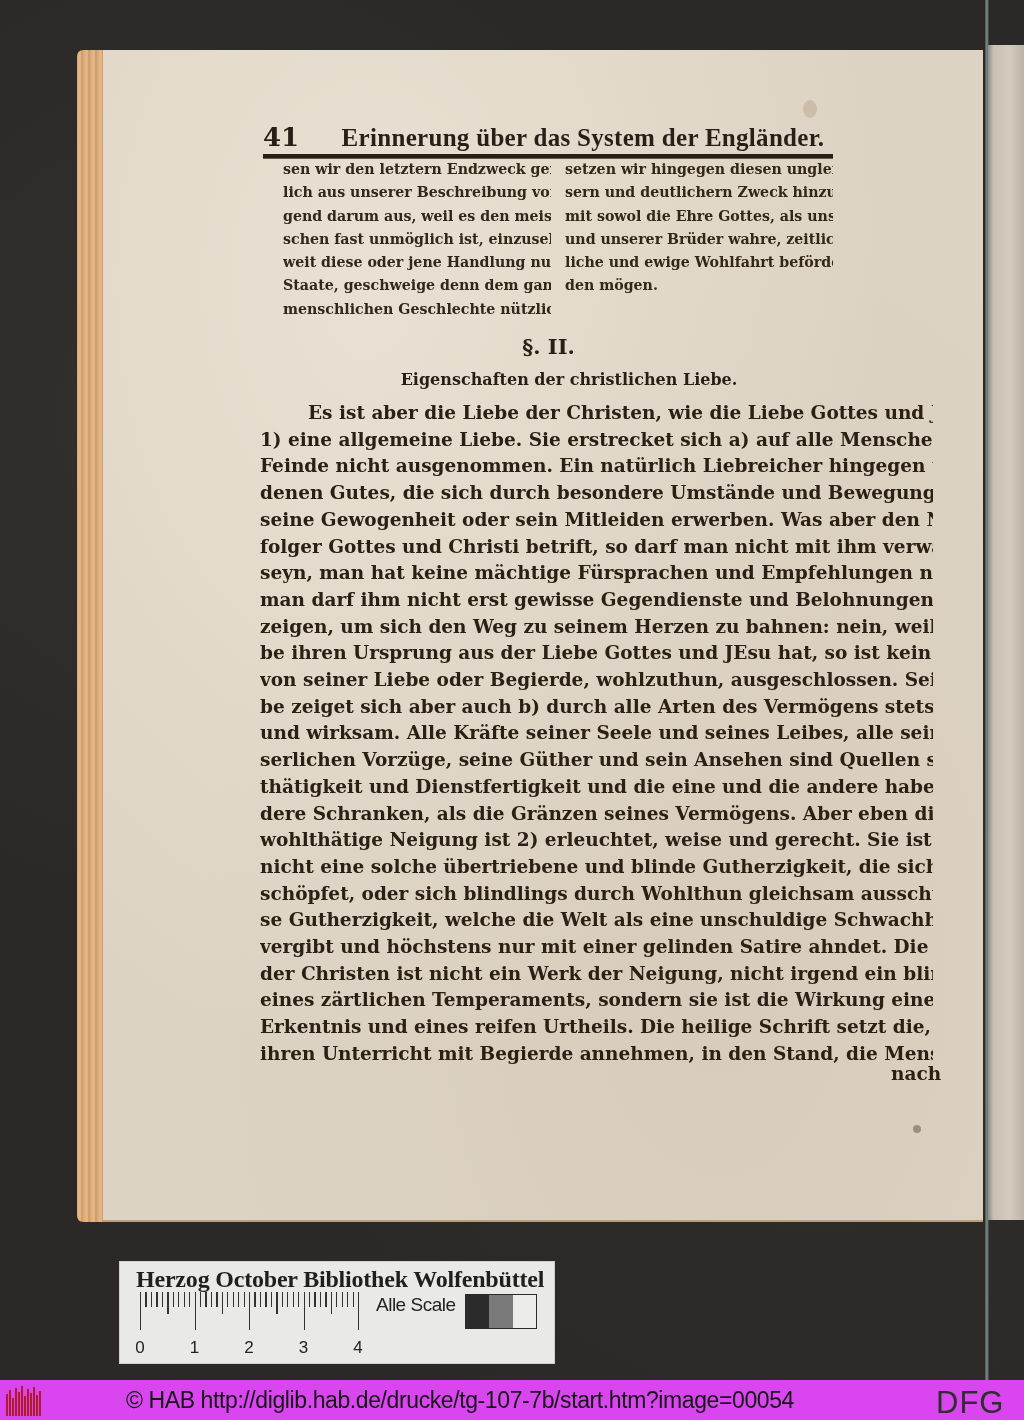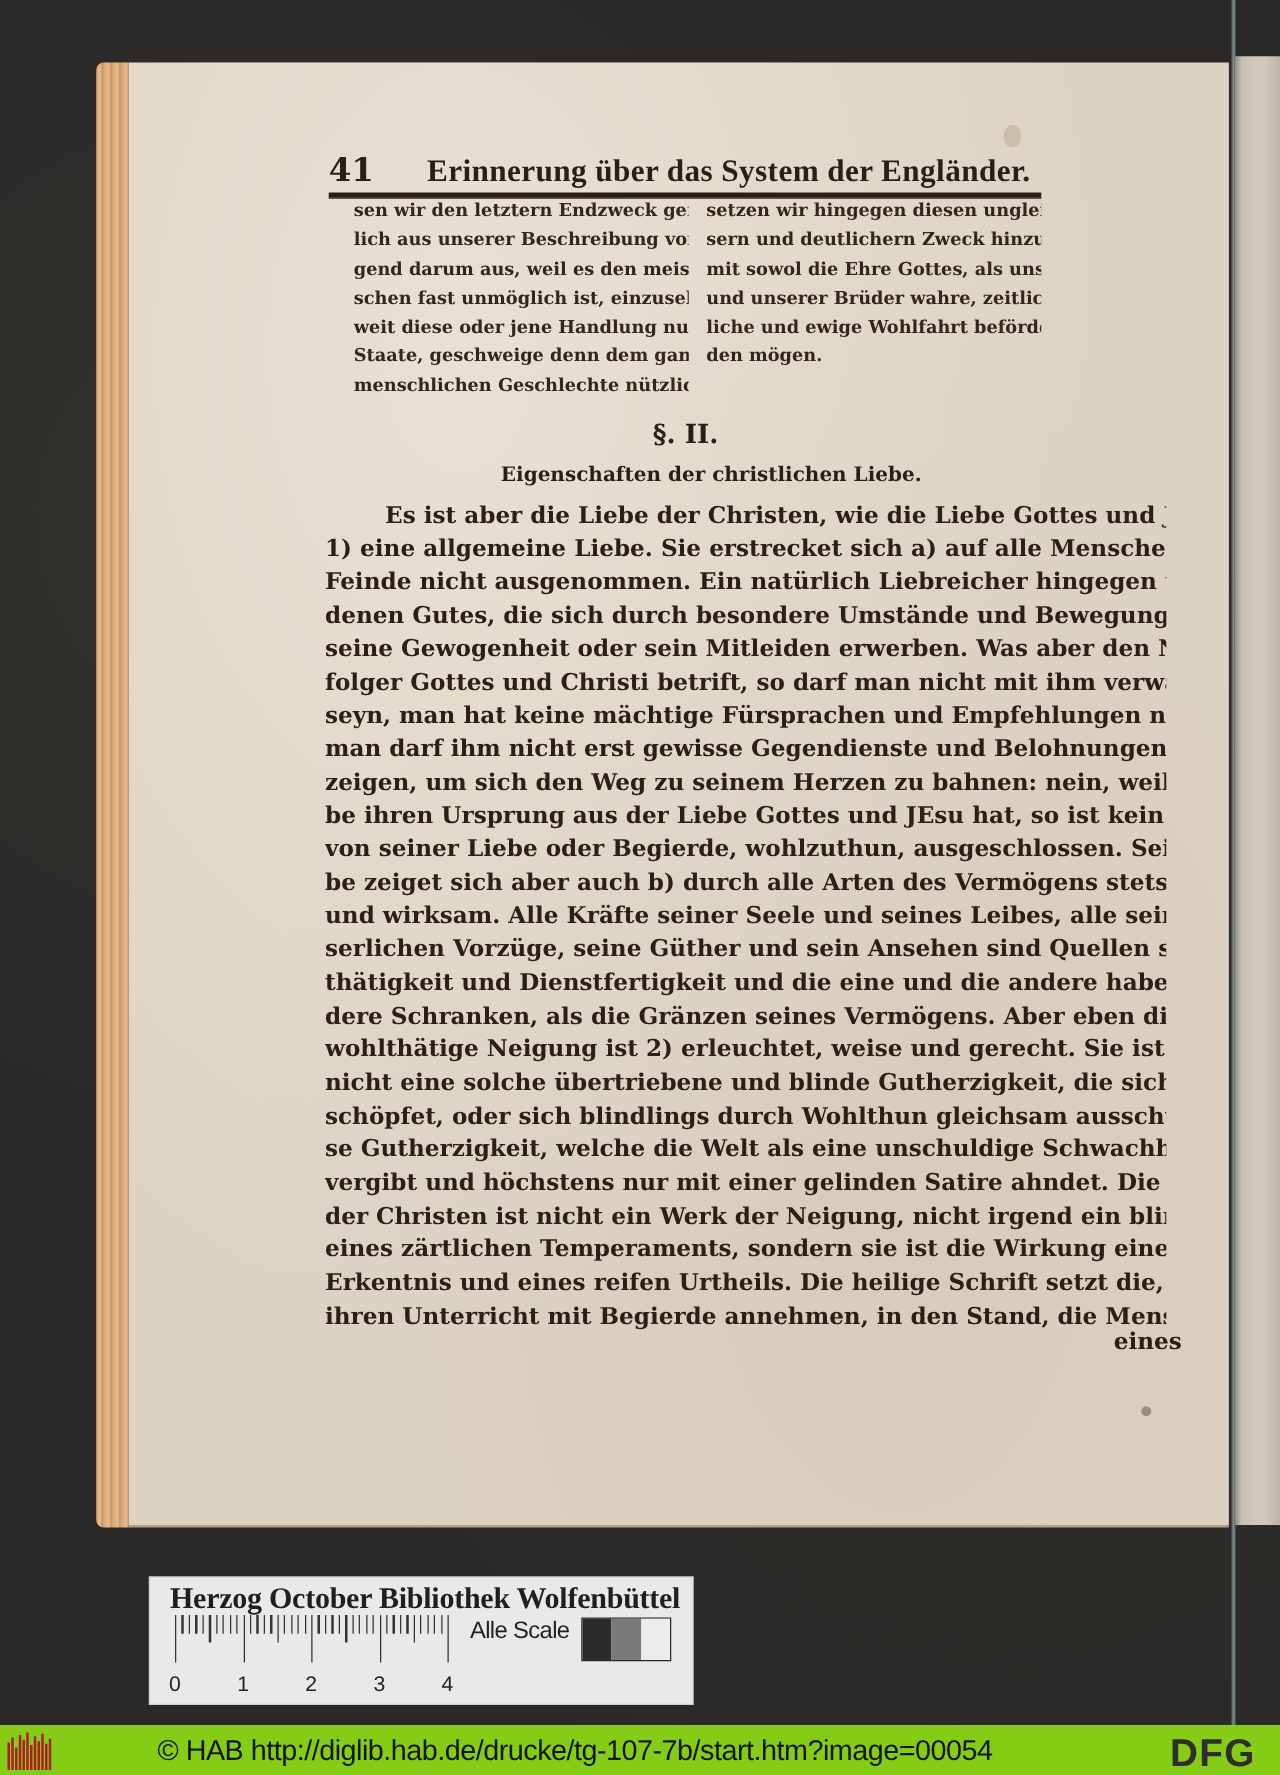--- a/index.html
+++ b/index.html
@@ -98,31 +98,31 @@
   }
   .grayscale-swatches {
     position:absolute; left:345px; top:32px; width:70px; height:33px;
     border:1.5px solid #2a2a2a; display:flex;
   }
   .swatch { height:100%; }
 
   
   .footer {
     position:absolute; left:0; top:1380px; width:1024px; height:40px;
-    background:#84cc16; display:flex; align-items:center;
+    background:#d946ef; display:flex; align-items:center;
   }
   .hab-logo { position:absolute; left:6px; top:6px; width:38px; height:30px; }
   .hab-logo span { position:absolute; bottom:0; width:2px; background:#b01c25; }
   .footer-text {
     position:absolute; left:126px; top:7px; font-family:"Liberation Sans", sans-serif;
     font-size:23px; color:#151515; letter-spacing:-0.4px; white-space:nowrap;
   }
   .dfg-logo {
     position:absolute; left:936px; top:5px; font-family:"Liberation Sans", sans-serif;
-    font-weight:bold; font-size:31px; color:#2e2e2e; letter-spacing:1px;
+    font-weight:normal; font-size:31px; color:#2e2e2e; letter-spacing:1px;
   }
 </style>
 </head>
 <body>
 
 <div class="backdrop"></div>
 <div class="facing-page-edge"></div>
 <div class="facing-page"></div>
 
 <div class="page-edges"></div>
@@ -181,21 +181,21 @@
       <span class="body-line">wohlthätige Neigung ist 2) erleuchtet, weise und gerecht.   Sie ist gar</span>
       <span class="body-line">nicht eine solche übertriebene und blinde Gutherzigkeit,  die sich selbst er-</span>
       <span class="body-line">schöpfet, oder sich blindlings durch Wohlthun gleichsam ausschüttet; die-</span>
       <span class="body-line">se Gutherzigkeit,  welche die Welt als eine unschuldige Schwachheit noch</span>
       <span class="body-line">vergibt und höchstens nur mit einer gelinden Satire ahndet.   Die Liebe</span>
       <span class="body-line">der Christen ist nicht ein Werk der Neigung, nicht irgend ein blinder Trieb</span>
       <span class="body-line">eines zärtlichen Temperaments, sondern sie ist die Wirkung einer richtigen</span>
       <span class="body-line">Erkentnis und eines reifen Urtheils.   Die heilige Schrift setzt die, welche</span>
       <span class="body-line">ihren Unterricht mit Begierde annehmen,  in den Stand,  die Menschen</span>
     </div>
-    <div class="catchword">eines</div>
+    <div class="catchword">nach</div>
   </div>
 </div>
 
 <div class="color-card">
   <div class="card-title">Herzog October Bibliothek Wolfenbüttel</div>
   <div class="ruler" id="ruler">
       <div class="tick" style="left: 0px; height: 38px;"></div>
       <div class="tick" style="left: 5.45px; height: 15px;"></div>
       <div class="tick" style="left: 10.9px; height: 15px;"></div>
       <div class="tick" style="left: 16.35px; height: 15px;"></div>

